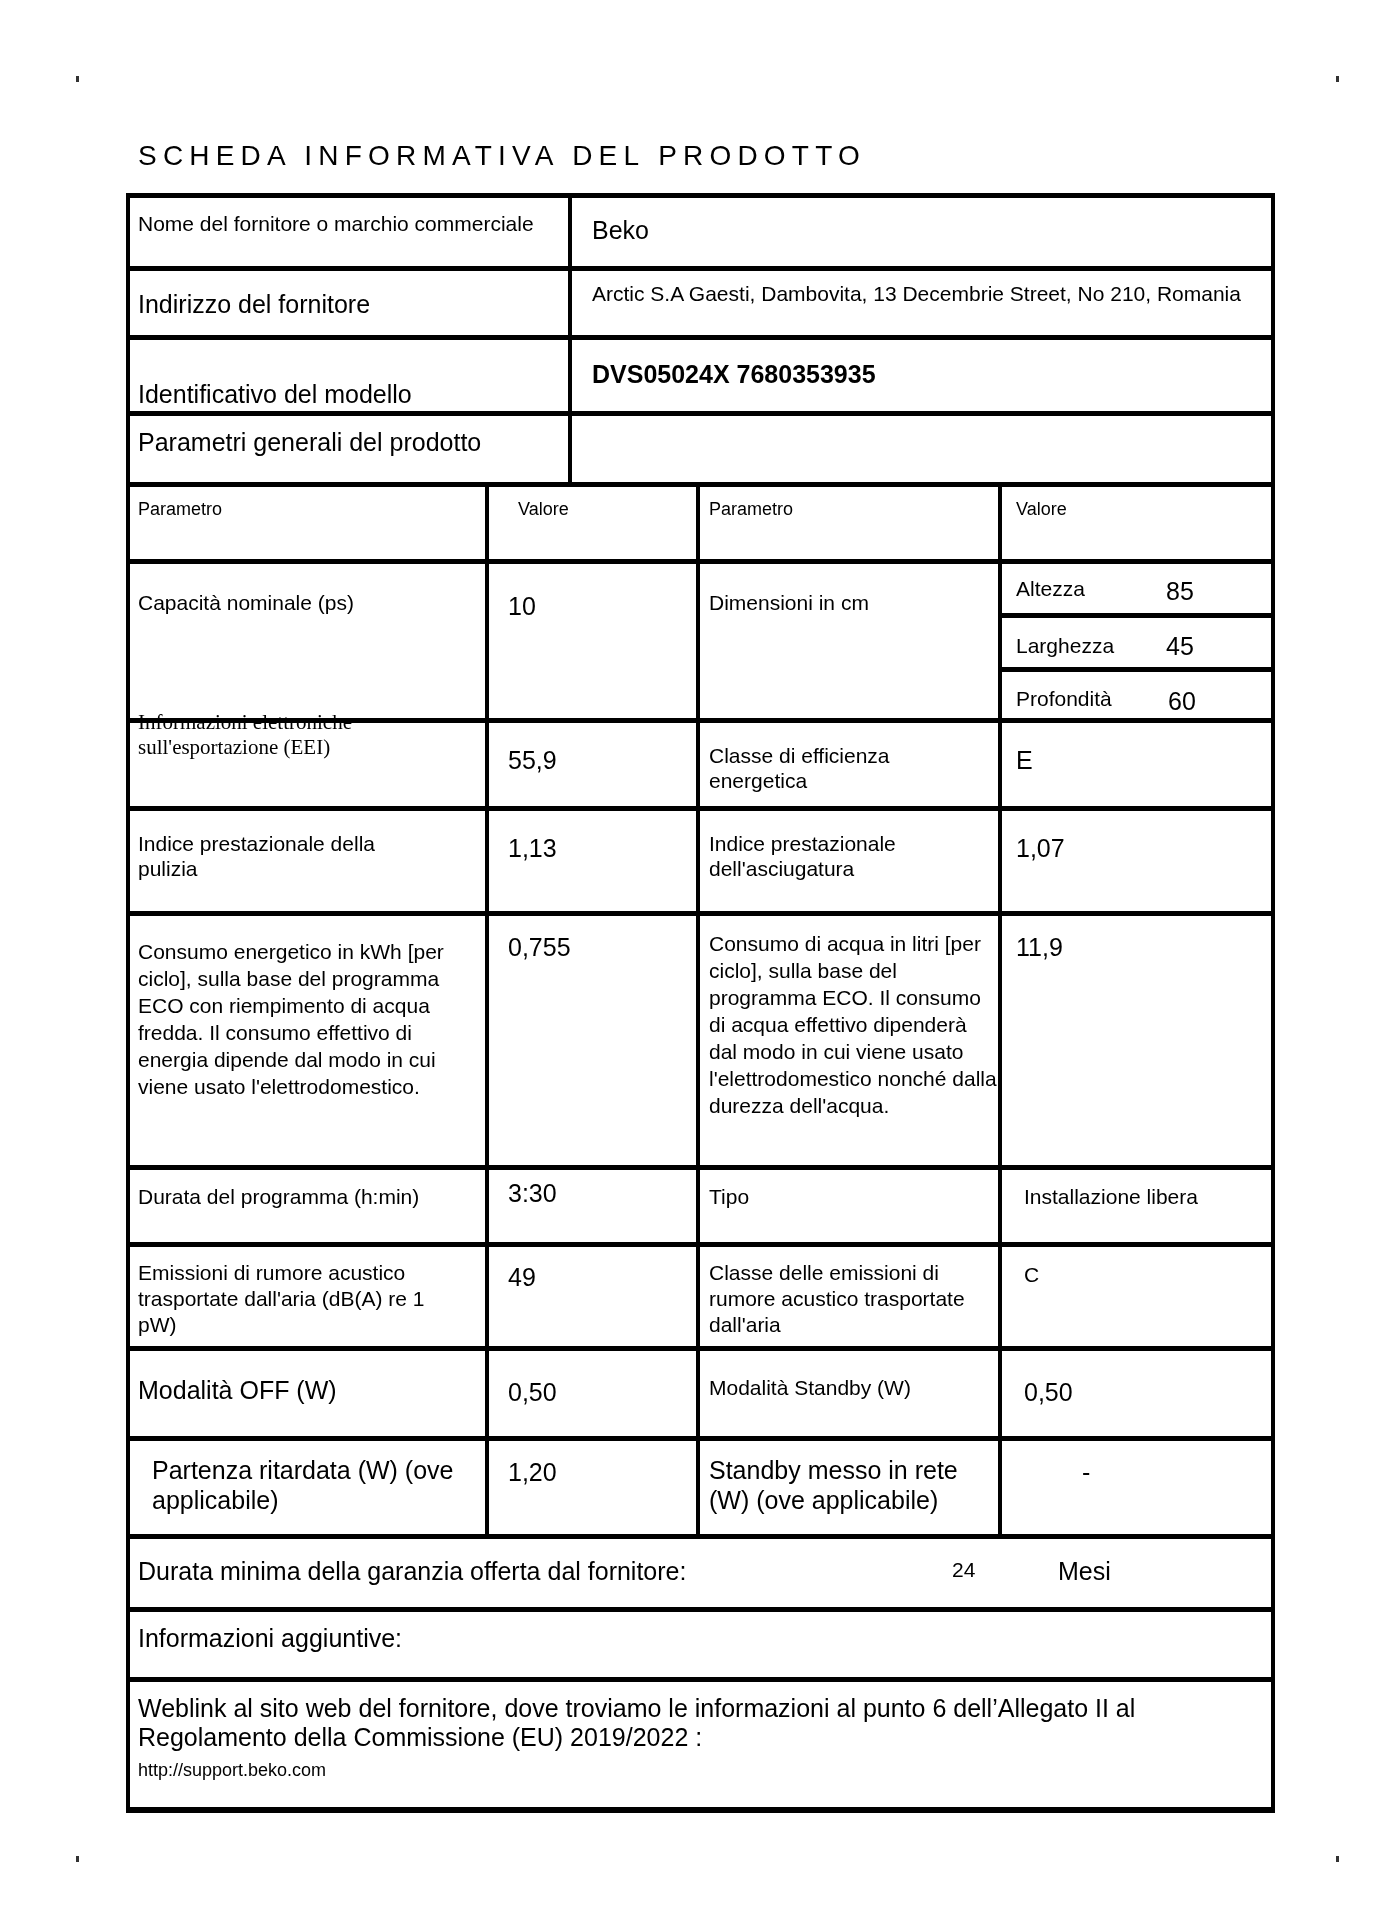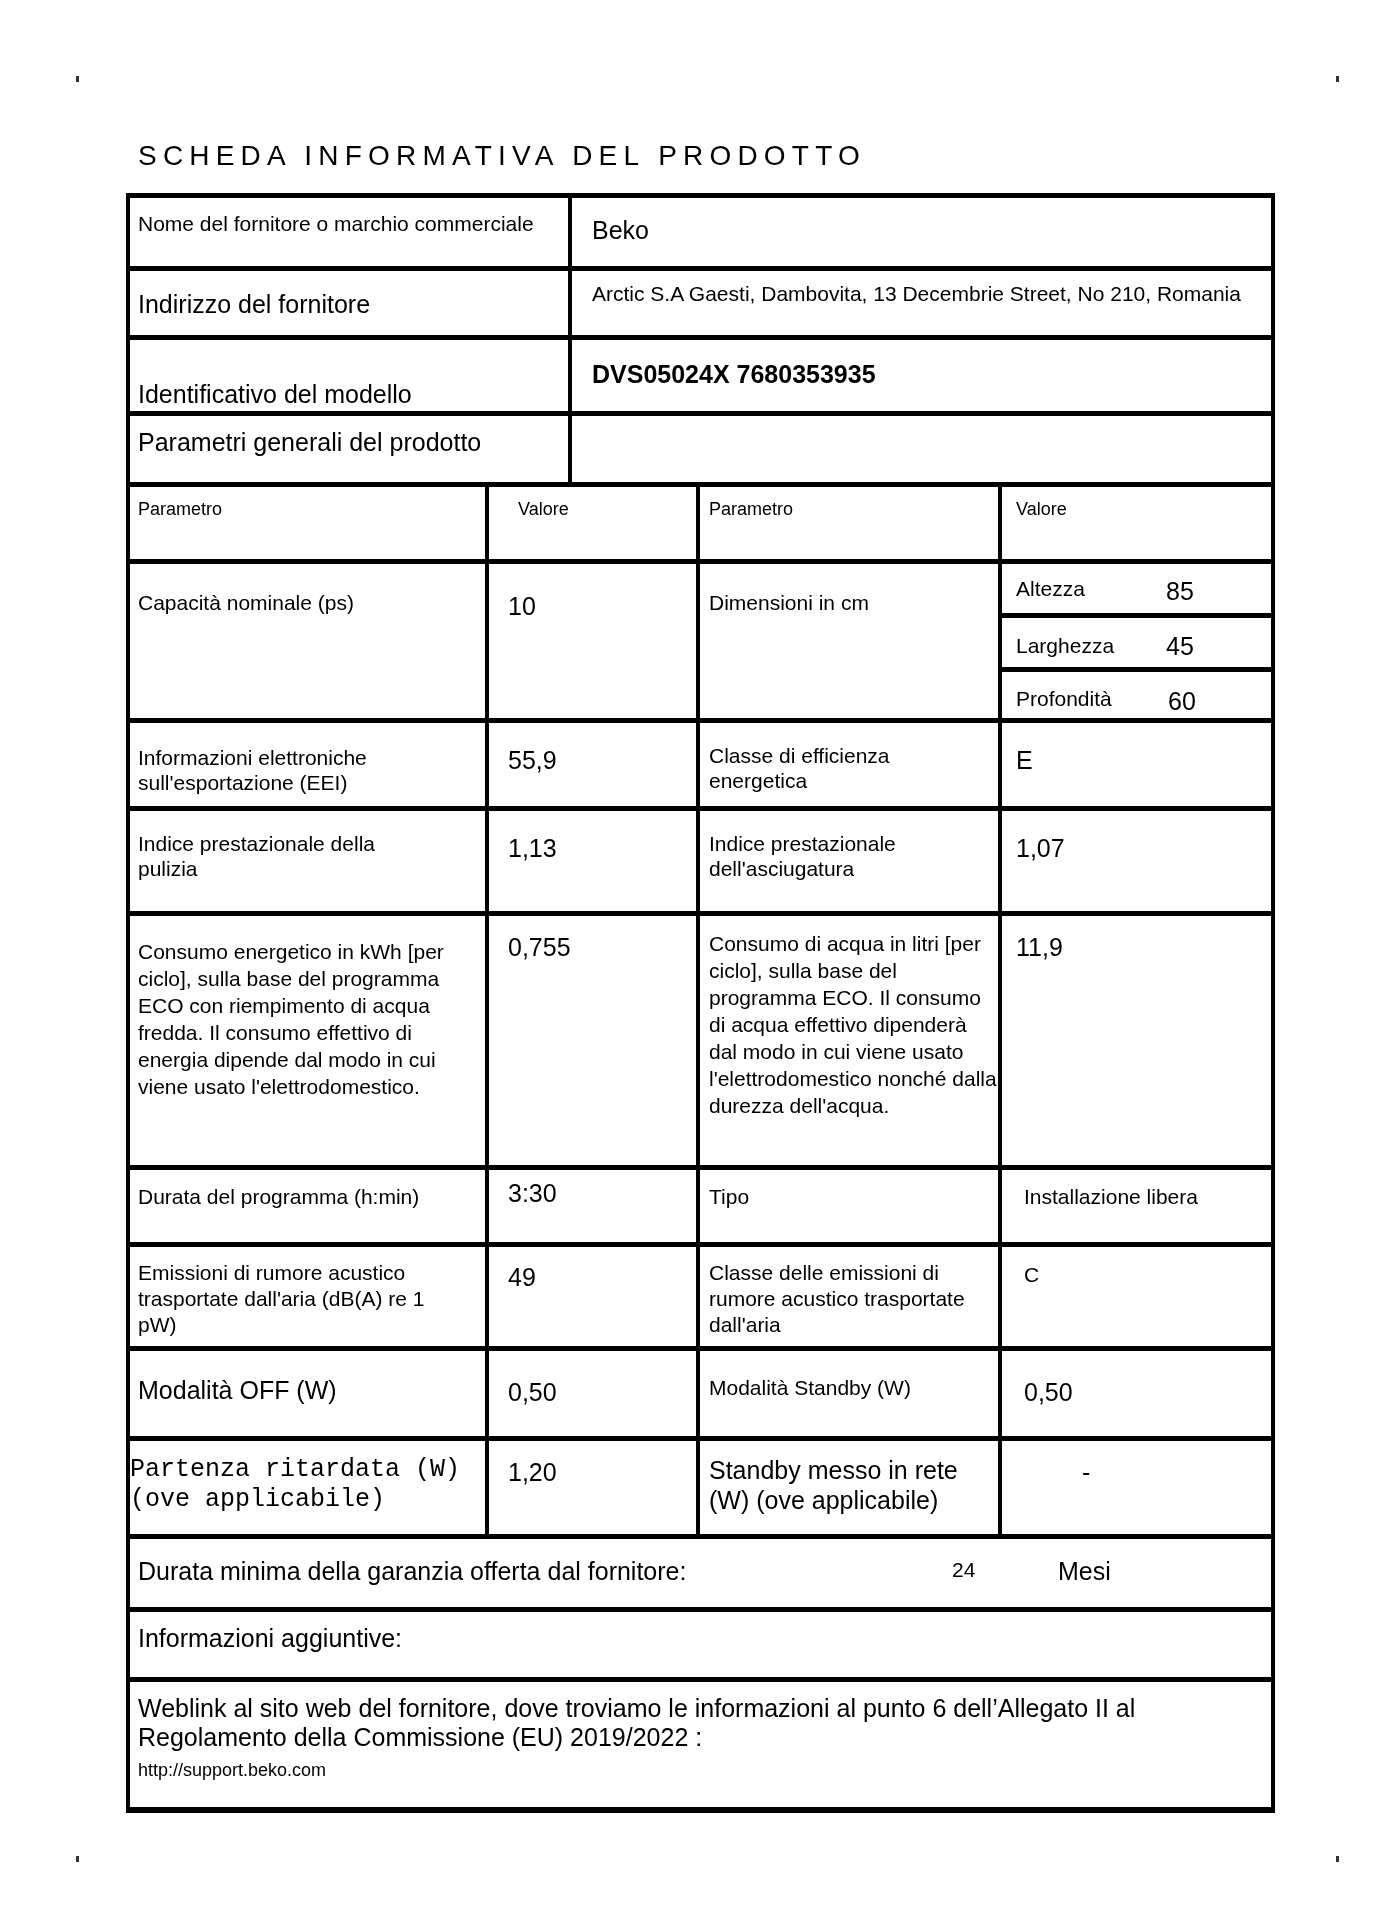--- a/index.html
+++ b/index.html
@@ -68,21 +68,21 @@
 <div class="cell s20" style="left:138px;top:590px;">Capacità nominale (ps)</div>
 <div class="cell s24" style="left:508px;top:591px;">10</div>
 <div class="cell s20" style="left:709px;top:590px;">Dimensioni in cm</div>
 <div class="cell s20" style="left:1016px;top:576px;">Altezza</div>
 <div class="cell s24" style="left:1166px;top:576px;">85</div>
 <div class="cell s20" style="left:1016px;top:633px;">Larghezza</div>
 <div class="cell s24" style="left:1166px;top:631px;">45</div>
 <div class="cell s20" style="left:1016px;top:686px;">Profondità</div>
 <div class="cell s24" style="left:1168px;top:686px;">60</div>
 
-<div class="cell s20" style="left:138px;top:745px;width:330px;">Informazioni elettroniche sull'esportazione (EEI)</div>
+<div class="cell s20" style="left:138px;top:710px;width:330px;font-family:Liberation Serif, serif;">Informazioni elettroniche sull'esportazione (EEI)</div>
 <div class="cell s24" style="left:508px;top:745px;">55,9</div>
 <div class="cell s20" style="left:709px;top:743px;width:270px;">Classe di efficienza energetica</div>
 <div class="cell s24" style="left:1016px;top:745px;">E</div>
 
 <div class="cell s20" style="left:138px;top:831px;width:300px;">Indice prestazionale della pulizia</div>
 <div class="cell s24" style="left:508px;top:833px;">1,13</div>
 <div class="cell s20" style="left:709px;top:831px;width:270px;">Indice prestazionale dell'asciugatura</div>
 <div class="cell s24" style="left:1016px;top:833px;">1,07</div>
 
 <div class="cell s20" style="left:138px;top:930px;width:342px;line-height:27px;margin-top:8px;">Consumo energetico in kWh [per ciclo], sulla base del programma ECO con riempimento di acqua fredda. Il consumo effettivo di energia dipende dal modo in cui viene usato l'elettrodomestico.</div>
@@ -98,21 +98,21 @@
 <div class="cell s20" style="left:138px;top:1260px;width:330px;line-height:26px;">Emissioni di rumore acustico trasportate dall'aria (dB(A) re 1 pW)</div>
 <div class="cell s24" style="left:508px;top:1262px;">49</div>
 <div class="cell s20" style="left:709px;top:1260px;width:290px;line-height:26px;">Classe delle emissioni di rumore acustico trasportate dall'aria</div>
 <div class="cell s20" style="left:1024px;top:1262px;">C</div>
 
 <div class="cell s24" style="left:138px;top:1375px;">Modalità OFF (W)</div>
 <div class="cell s24" style="left:508px;top:1377px;">0,50</div>
 <div class="cell s20" style="left:709px;top:1375px;">Modalità Standby (W)</div>
 <div class="cell s24" style="left:1024px;top:1377px;">0,50</div>
 
-<div class="cell s24" style="left:130px;top:1455px;width:340px;line-height:30px;font-family:Liberation Mono, monospace;">Partenza ritardata (W) (ove applicabile)</div>
+<div class="cell s24" style="left:152px;top:1455px;width:340px;line-height:30px;">Partenza ritardata (W) (ove applicabile)</div>
 <div class="cell s24" style="left:508px;top:1457px;">1,20</div>
 <div class="cell s24" style="left:709px;top:1455px;width:290px;line-height:30px;">Standby messo in rete (W) (ove applicabile)</div>
 <div class="cell s24" style="left:1082px;top:1457px;">-</div>
 
 <div class="cell s24" style="left:138px;top:1556px;">Durata minima della garanzia offerta dal fornitore:</div>
 <div class="cell s20" style="left:952px;top:1557px;">24</div>
 <div class="cell s24" style="left:1058px;top:1556px;">Mesi</div>
 
 <div class="cell s24" style="left:138px;top:1623px;">Informazioni aggiuntive:</div>
 

